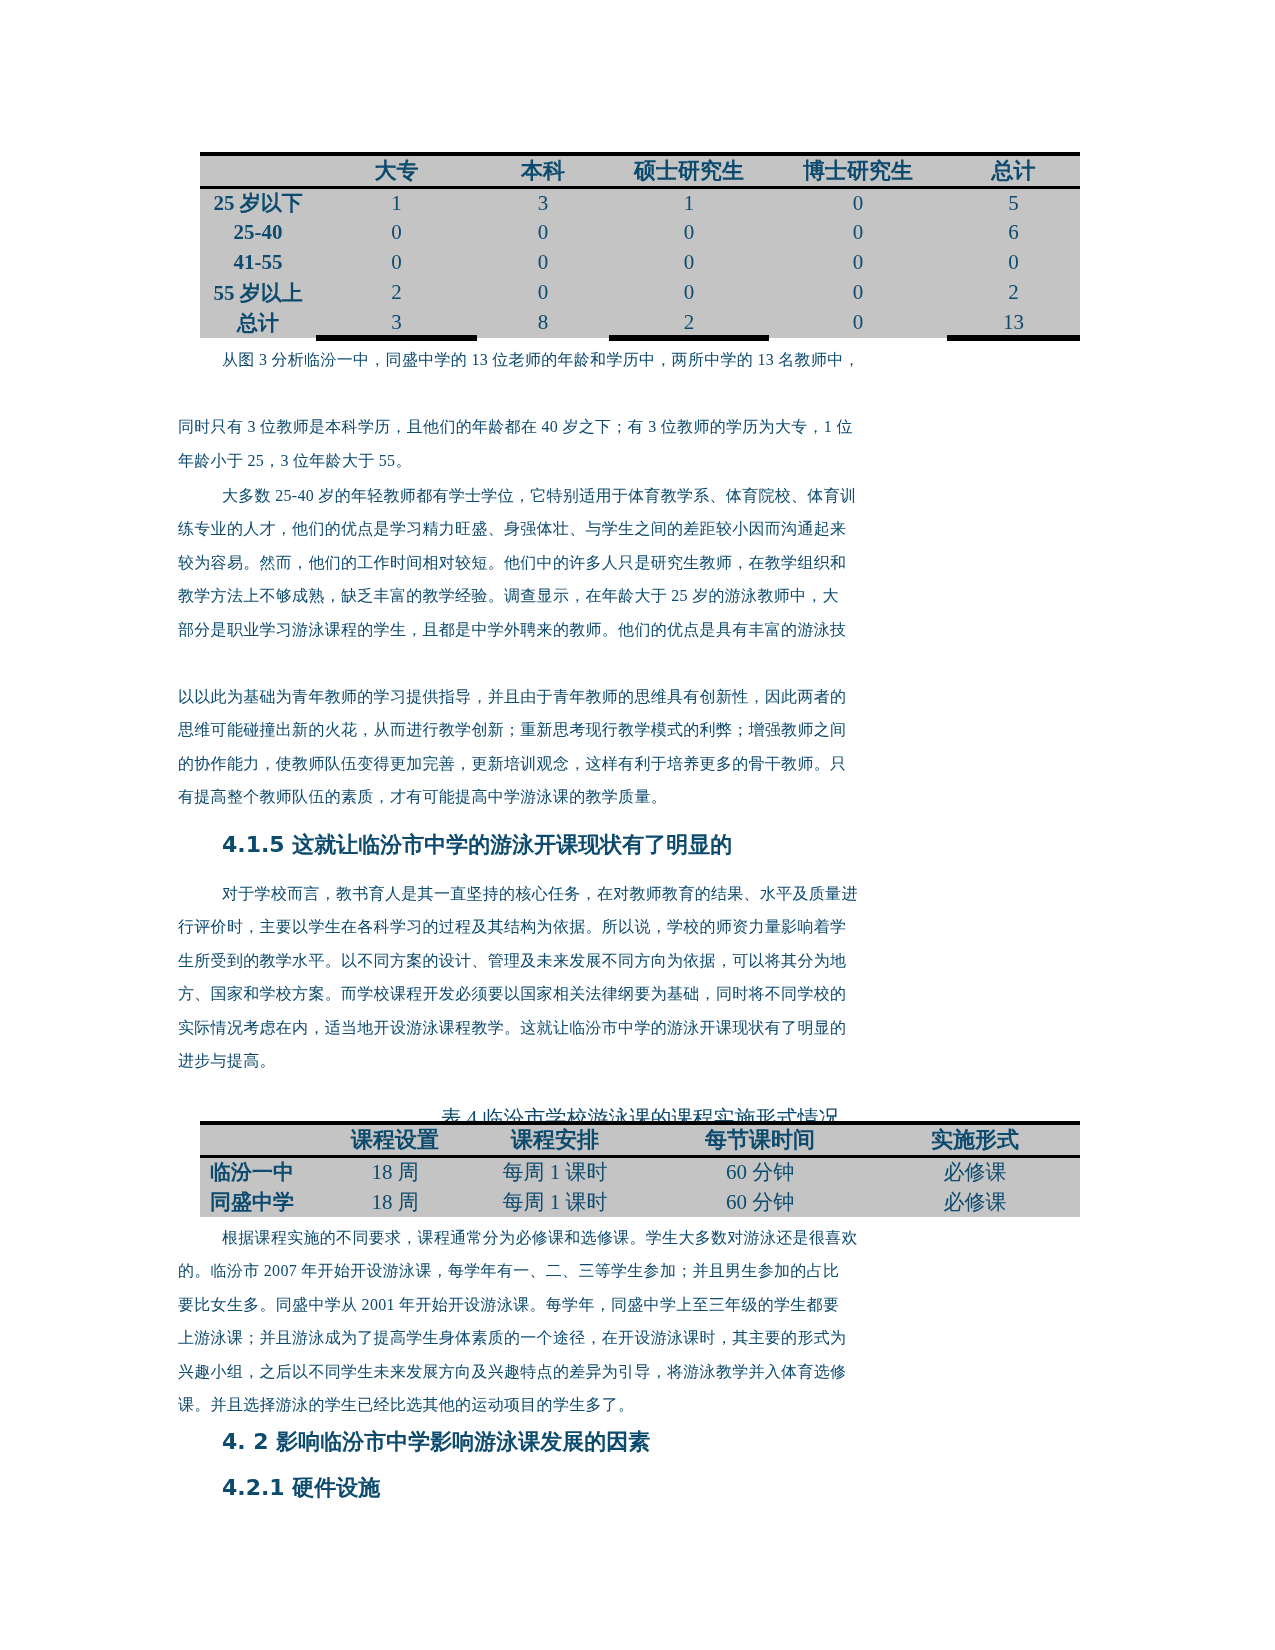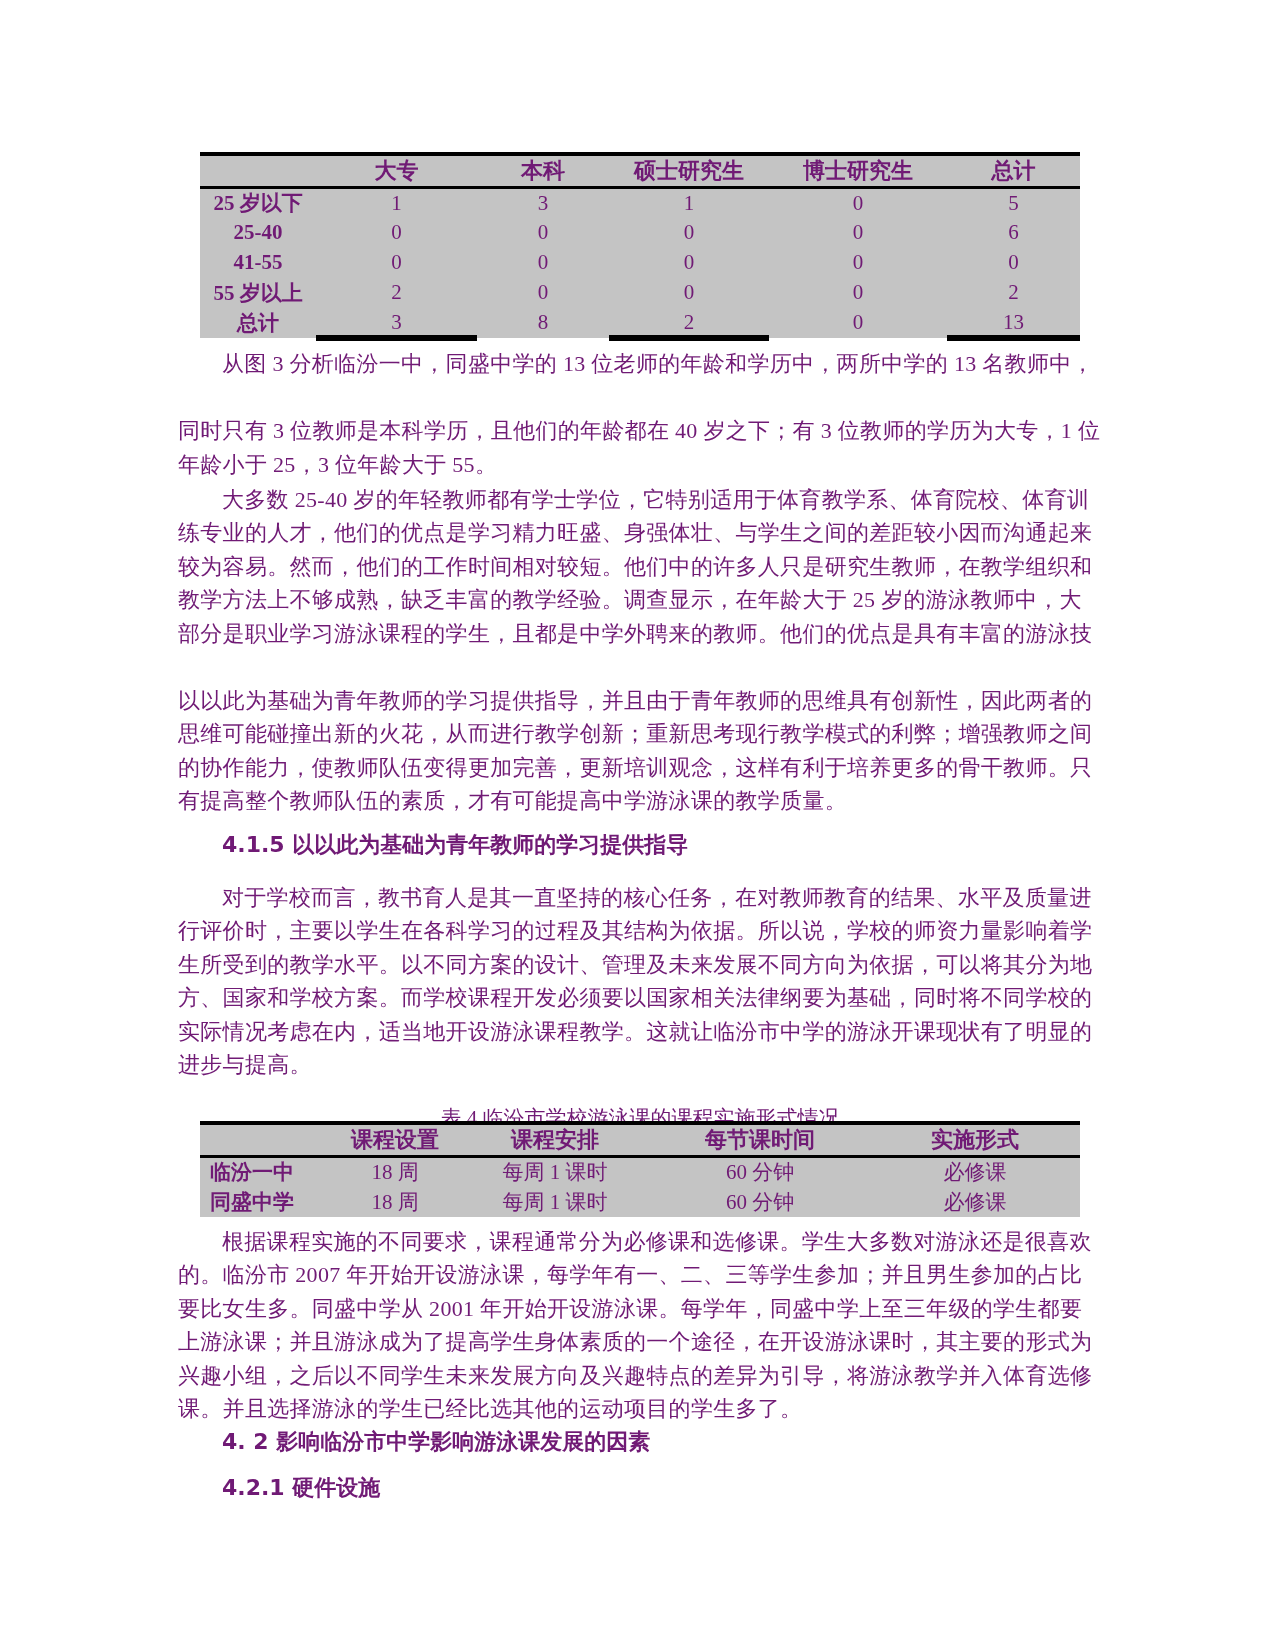--- a/index.html
+++ b/index.html
@@ -1,21 +1,21 @@
 <!DOCTYPE html>
 <html><head>
 <meta charset="utf-8">
 <style>
   html,body{margin:0;padding:0;background:#ffffff;}
   .page{
     position:relative;width:1275px;height:1650px;background:#ffffff;
-    font-family:"Liberation Serif","DejaVu Serif",serif;color:#701a75;overflow:hidden;
+    font-family:"Liberation Serif","DejaVu Serif",serif;color:#0c4a6e;overflow:hidden;
   }
   .line{
-    position:absolute;white-space:nowrap;font-size:22px;line-height:1.05;
+    position:absolute;white-space:nowrap;font-size:16px;line-height:1.05;
     letter-spacing:0.3px;
   }
   .heading{
     position:absolute;white-space:nowrap;font-size:22px;line-height:1.05;
     font-family:"DejaVu Sans","Liberation Sans",sans-serif;font-weight:600;
   }
   .caption{
     position:absolute;left:200px;width:880px;text-align:center;
     font-size:21px;line-height:1.05;white-space:nowrap;margin-top:26px;
   }
@@ -112,21 +112,21 @@
   <div class="line" style="left:222px;top:488px">大多数 25-40 岁的年轻教师都有学士学位，它特别适用于体育教学系、体育院校、体育训</div>
   <div class="line" style="left:178px;top:521px">练专业的人才，他们的优点是学习精力旺盛、身强体壮、与学生之间的差距较小因而沟通起来</div>
   <div class="line" style="left:178px;top:555px">较为容易。然而，他们的工作时间相对较短。他们中的许多人只是研究生教师，在教学组织和</div>
   <div class="line" style="left:178px;top:588px">教学方法上不够成熟，缺乏丰富的教学经验。调查显示，在年龄大于 25 岁的游泳教师中，大</div>
   <div class="line" style="left:178px;top:622px">部分是职业学习游泳课程的学生，且都是中学外聘来的教师。他们的优点是具有丰富的游泳技</div>
   <div class="line" style="left:178px;top:689px">以以此为基础为青年教师的学习提供指导，并且由于青年教师的思维具有创新性，因此两者的</div>
   <div class="line" style="left:178px;top:722px">思维可能碰撞出新的火花，从而进行教学创新；重新思考现行教学模式的利弊；增强教师之间</div>
   <div class="line" style="left:178px;top:789px">有提高整个教师队伍的素质，才有可能提高中学游泳课的教学质量。</div>
   <div class="line" style="left:178px;top:756px">的协作能力，使教师队伍变得更加完善，更新培训观念，这样有利于培养更多的骨干教师。只</div>
 
-  <div class="heading" style="left:222px;top:833px">4.1.5 以以此为基础为青年教师的学习提供指导</div>
+  <div class="heading" style="left:222px;top:833px">4.1.5 这就让临汾市中学的游泳开课现状有了明显的</div>
 
   <div class="line" style="left:178px;top:919px">行评价时，主要以学生在各科学习的过程及其结构为依据。所以说，学校的师资力量影响着学</div>
   <div class="line" style="left:222px;top:886px">对于学校而言，教书育人是其一直坚持的核心任务，在对教师教育的结果、水平及质量进</div>
   <div class="line" style="left:178px;top:953px">生所受到的教学水平。以不同方案的设计、管理及未来发展不同方向为依据，可以将其分为地</div>
   <div class="line" style="left:178px;top:986px">方、国家和学校方案。而学校课程开发必须要以国家相关法律纲要为基础，同时将不同学校的</div>
   <div class="line" style="left:178px;top:1020px">实际情况考虑在内，适当地开设游泳课程教学。这就让临汾市中学的游泳开课现状有了明显的</div>
   <div class="line" style="left:178px;top:1053px">进步与提高。</div>
 
   <div class="caption" style="top:1081px">表 4 临汾市学校游泳课的课程实施形式情况</div>
 

